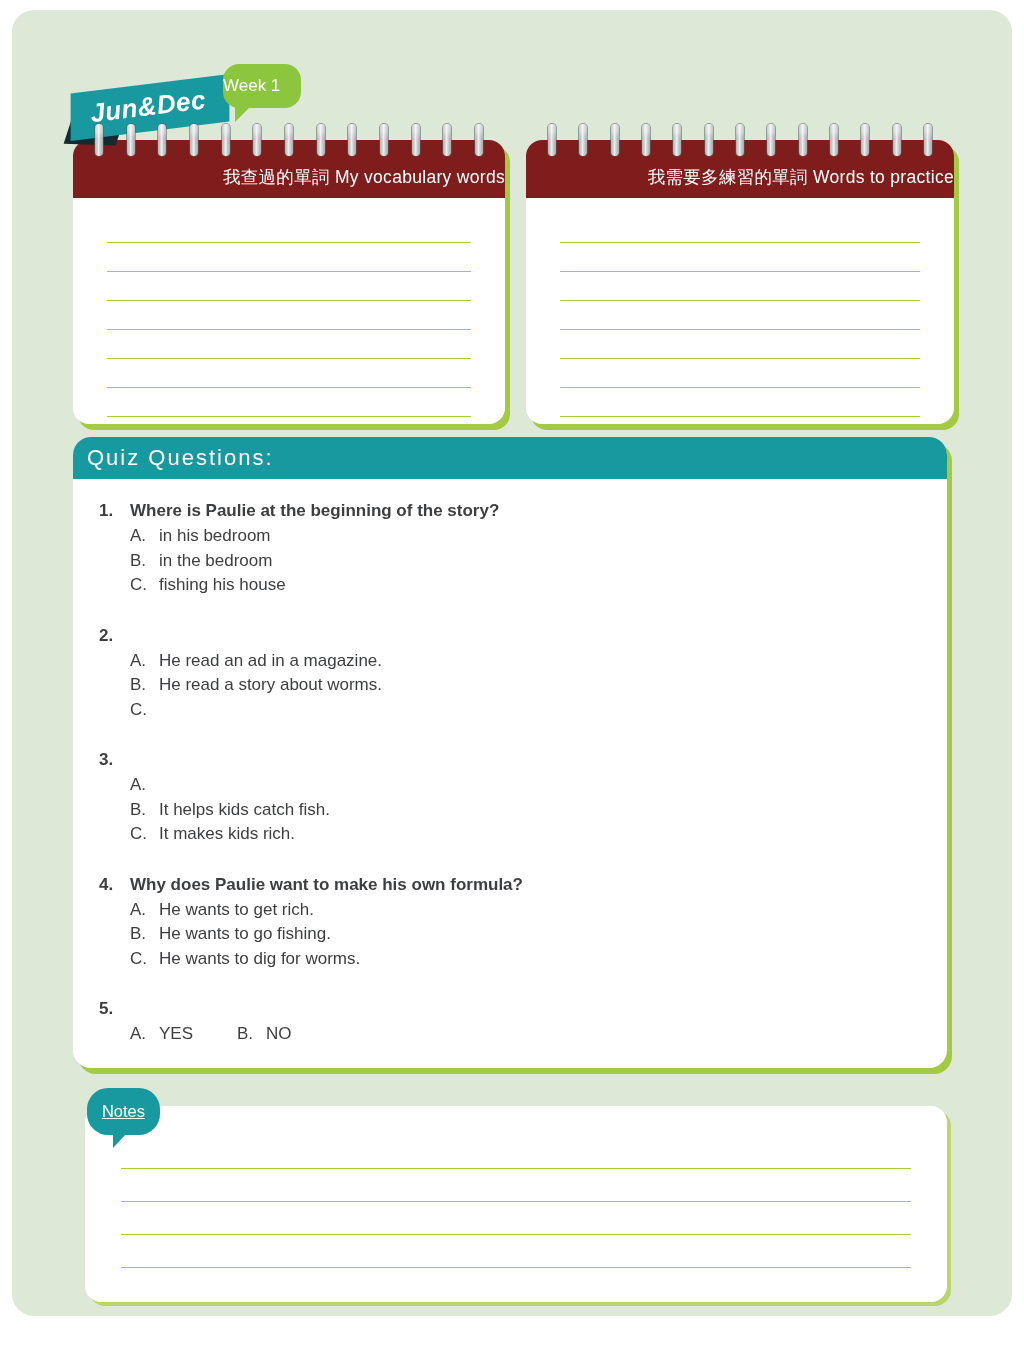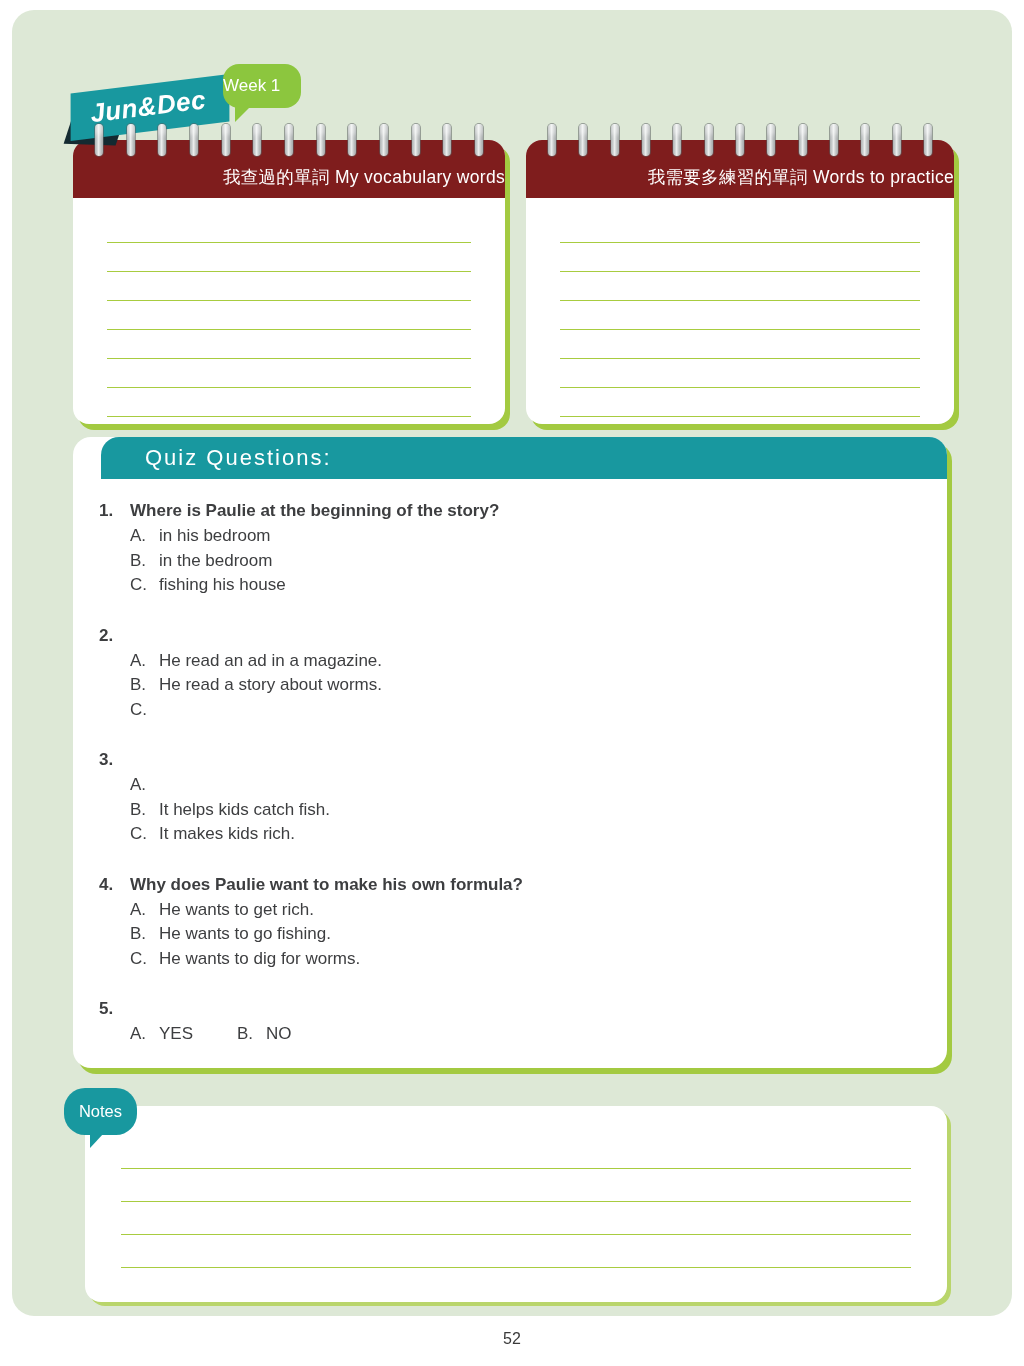--- a/index.html
+++ b/index.html
@@ -75,38 +75,38 @@
   }
 
   
   .quiz-card {
     position:absolute; left:73px; top:437px; width:874px; height:631px;
     background:#fff; border-radius:18px;
     box-shadow:5px 6px 0 0 #a3ca41;
   }
   .quiz-header {
     height:42px; background:#18989f; border-radius:18px 18px 0 0;
-    display:flex; align-items:center; padding-left:44px;
-    color:#fff; font-size:22px; letter-spacing:2px;margin-left:28px;
+    display:flex; align-items:center; padding-left:14px;
+    color:#fff; font-size:22px; letter-spacing:2px;
   }
   .quiz-body { padding:20px 30px 0 26px; color:#3d3e40; font-size:17px; }
   .question { margin-bottom:26px; }
   .q-line { display:flex; gap:11px; font-weight:bold; line-height:24px; margin-bottom:1px; }
   .q-num { min-width:20px; }
   .options .option { display:flex; gap:10px; padding-left:31px; line-height:24.5px; }
   .opt-label { min-width:19px; }
   .options.inline { display:flex; gap:44px; padding-left:31px; }
   .options.inline .option { padding-left:0; }
 
   
   .notes-bubble {
-    position:absolute; left:64px; top:1088px; width:73px; height:47px;
+    position:absolute; left:87px; top:1088px; width:73px; height:47px;
     background:#18989f; border-radius:21px; z-index:3;
     display:flex; align-items:center; justify-content:center;
-    color:#fff; font-size:16.5px;
+    color:#fff; font-size:16.5px;text-decoration:underline;
   }
   .notes-bubble::after {
     content:""; position:absolute; left:26px; bottom:-13px;
     width:0; height:0;
     border-top:15px solid #18989f; border-right:14px solid transparent;
   }
   .notes-card {
     position:absolute; left:85px; top:1106px; width:862px; height:196px;
     background:#fff; border-radius:16px;
     box-shadow:4px 4px 0 0 #b9d56b;
@@ -304,14 +304,13 @@
   </div>
   <div class="notes-card">
     <div class="notes-body">
         <span class="nline"></span>
         <span class="nline"></span>
         <span class="nline"></span>
         <span class="nline"></span>
       </div>
   </div>
 
-  <div class="page-number">52</div>
 </div>
 
 </body></html>

